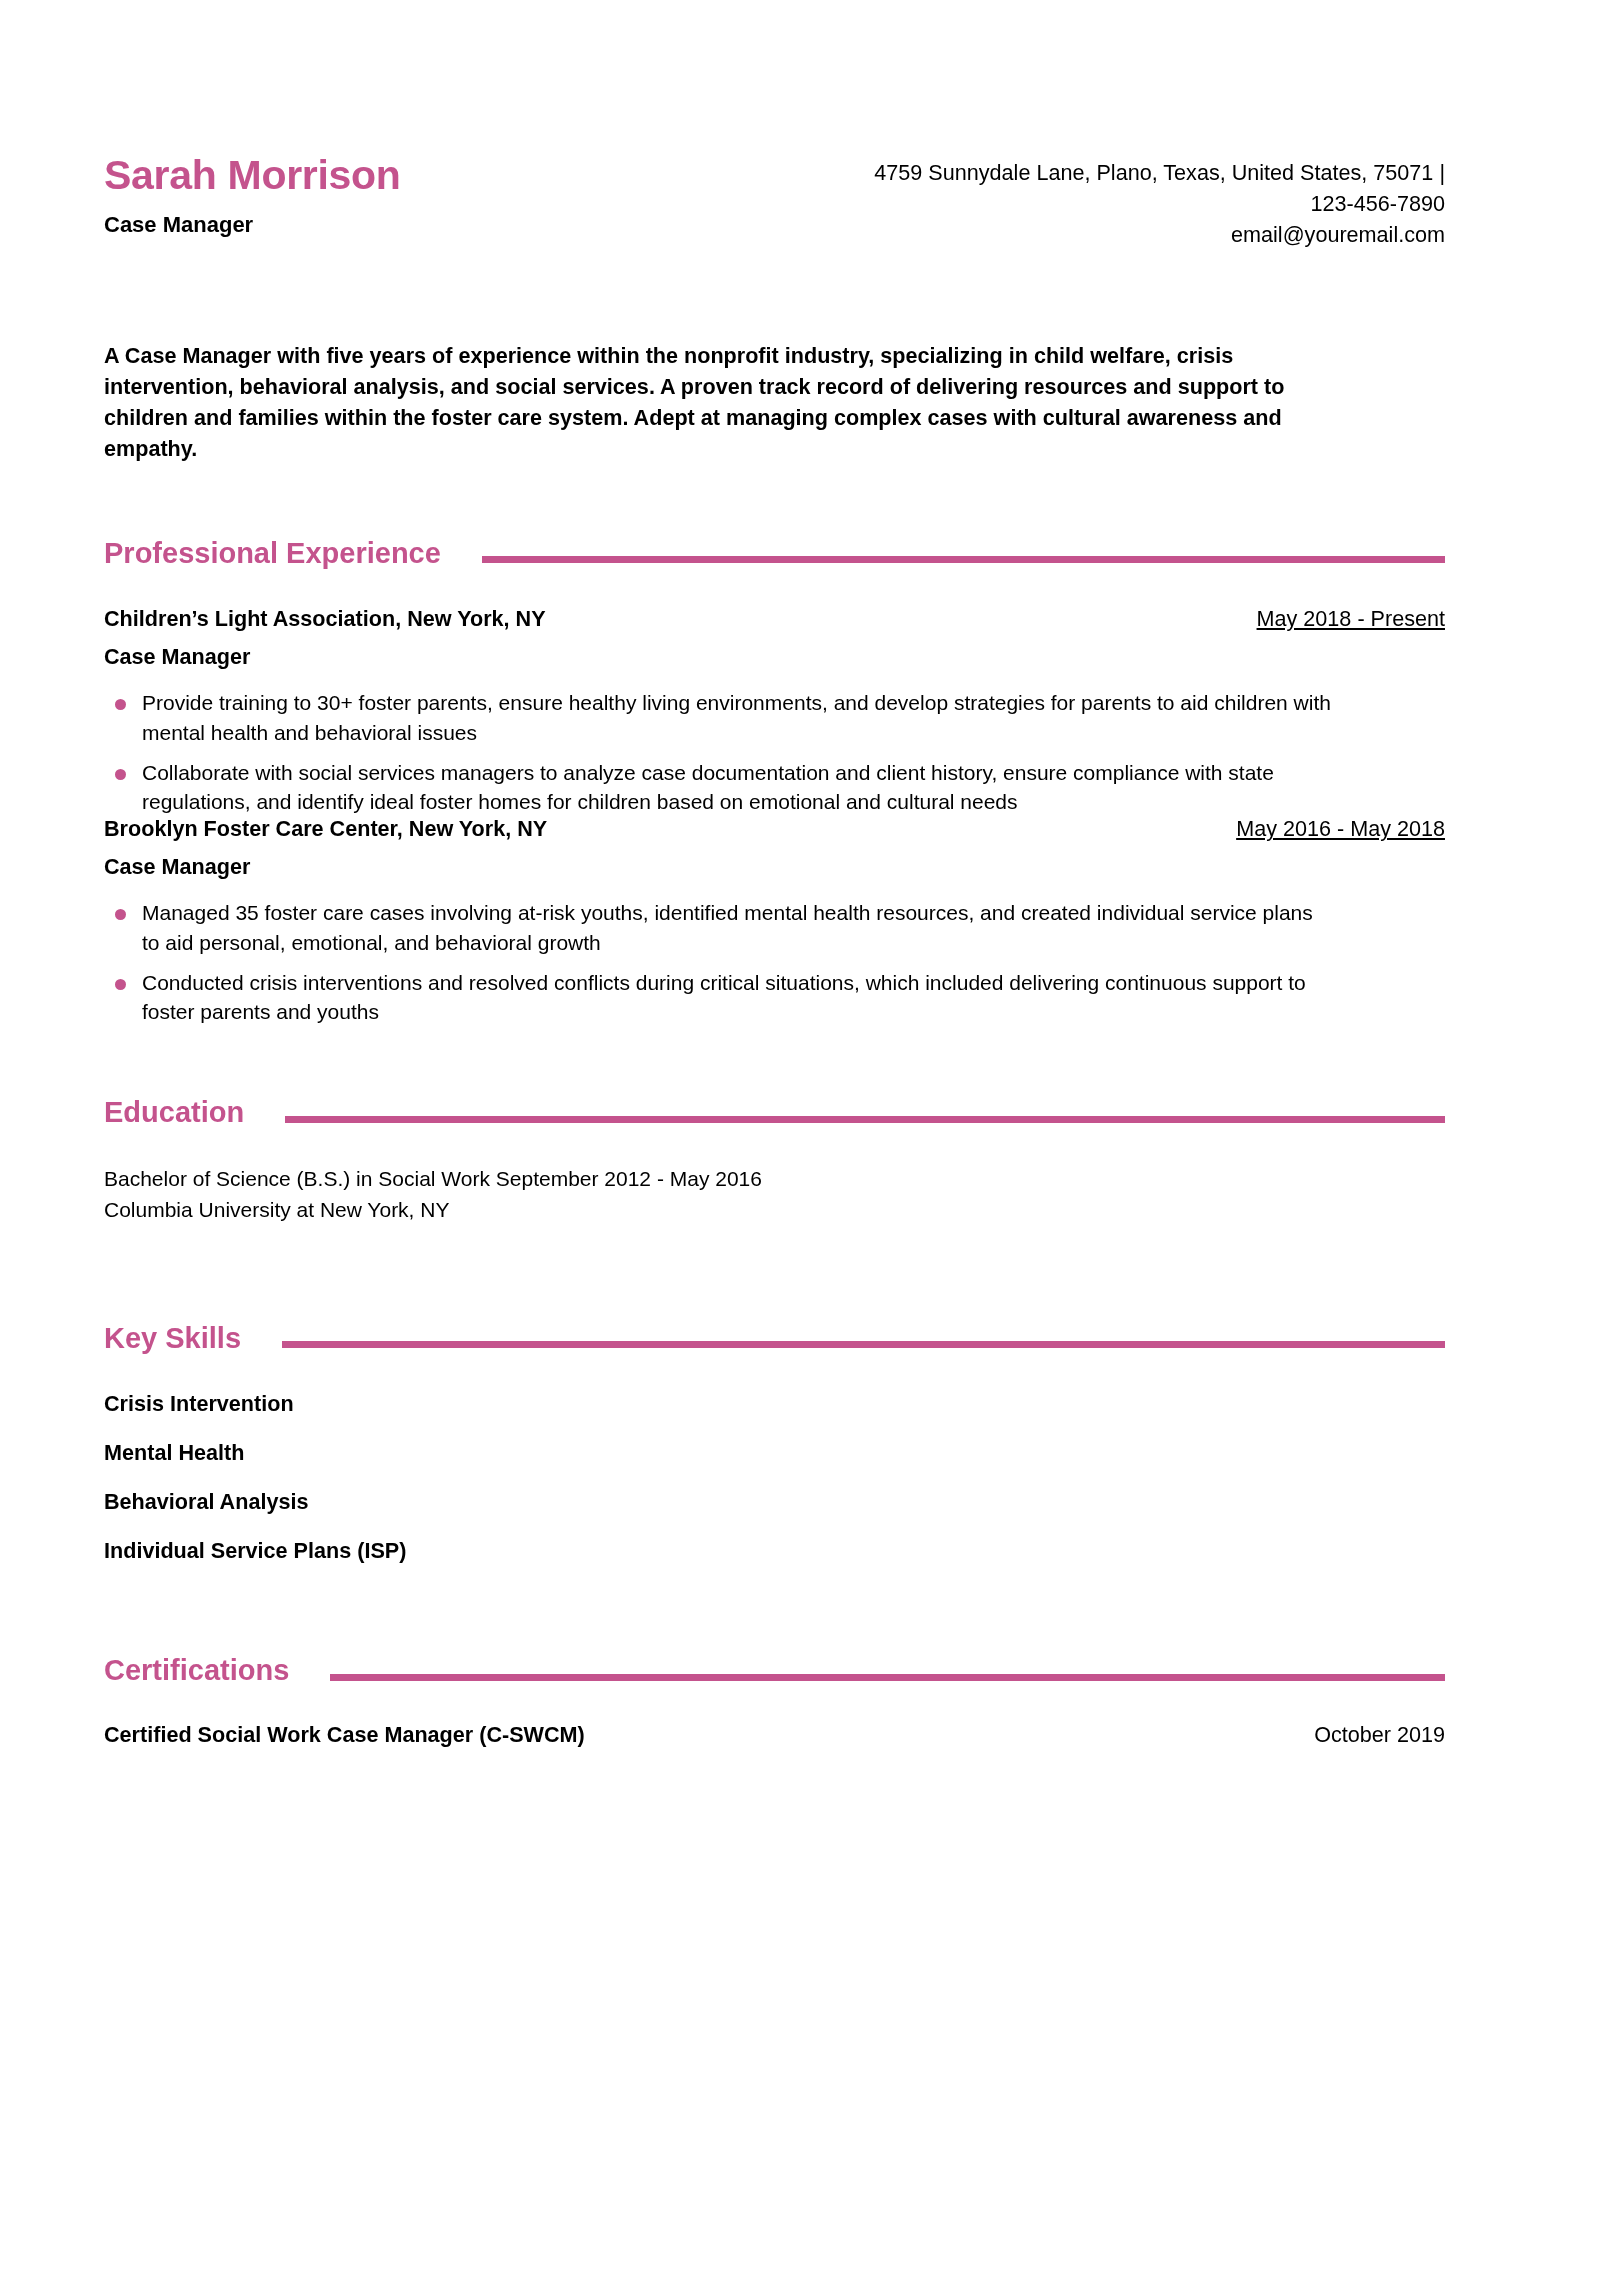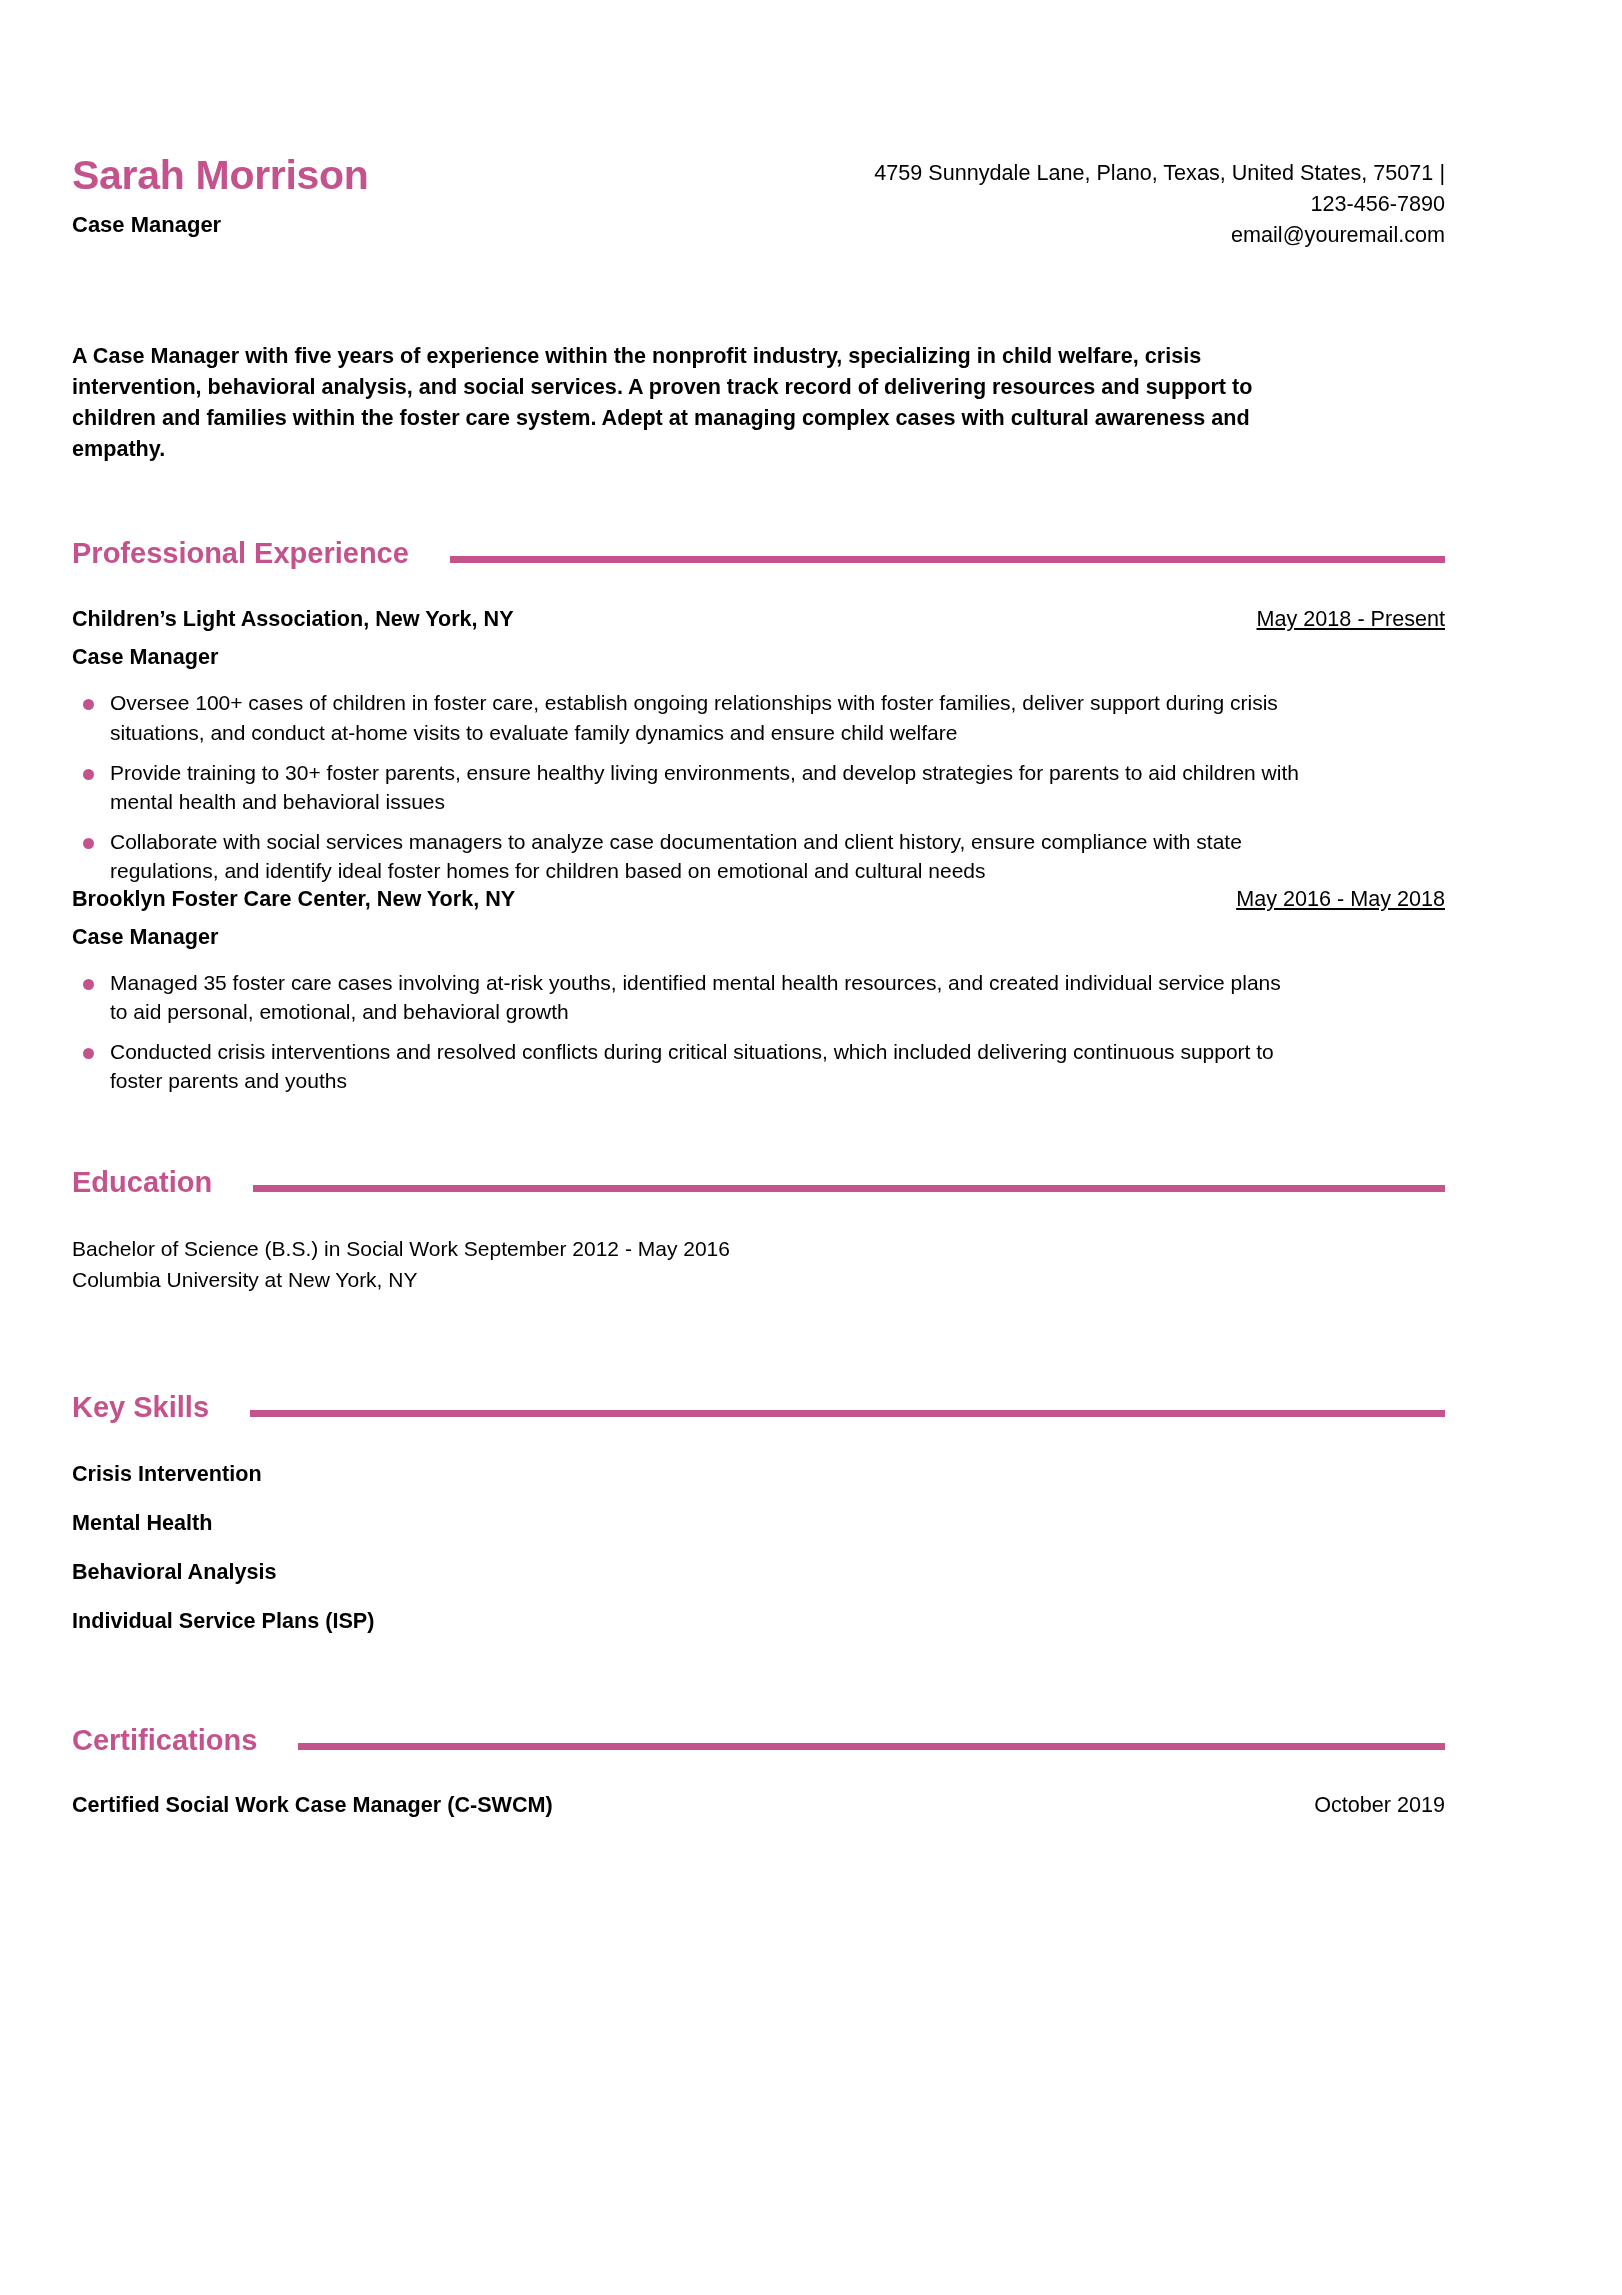--- a/index.html
+++ b/index.html
@@ -16,21 +16,21 @@
     position: relative;
     overflow: hidden;
   }
 
   .page {
     position: absolute;
     left: 0; top: 0;
     width: 1623px;
     height: 2040px;
     background: #ffffff;
-    padding: 149px 178px 0 72px;
+    padding: 149px 178px 0 104px;
   }
 
   
   .header {
     display: flex;
     align-items: flex-start;
     justify-content: space-between;
     gap: 26px;
   }
 
@@ -241,21 +241,20 @@
 
     <div class="exp-list">
 
       <div class="job">
         <div class="job-row">
           <div class="job-company">Children’s Light Association, New York, NY</div>
           <div class="job-dates">May 2018 - Present</div>
         </div>
         <div class="job-role">Case Manager</div>
         <ul class="bullets">
-          <li class="bullet">Oversee 100+ cases of children in foster care, establish ongoing relationships with foster families, deliver support during crisis situations, and conduct at-home visits to evaluate family dynamics and ensure child welfare</li>
           <li class="bullet">Provide training to 30+ foster parents, ensure healthy living environments, and develop strategies for parents to aid children with mental health and behavioral issues</li>
           <li class="bullet">Collaborate with social services managers to analyze case documentation and client history, ensure compliance with state regulations, and identify ideal foster homes for children based on emotional and cultural needs</li>
         </ul>
       </div>
 
       <div class="job">
         <div class="job-row">
           <div class="job-company">Brooklyn Foster Care Center, New York, NY</div>
           <div class="job-dates">May 2016 - May 2018</div>
         </div>

